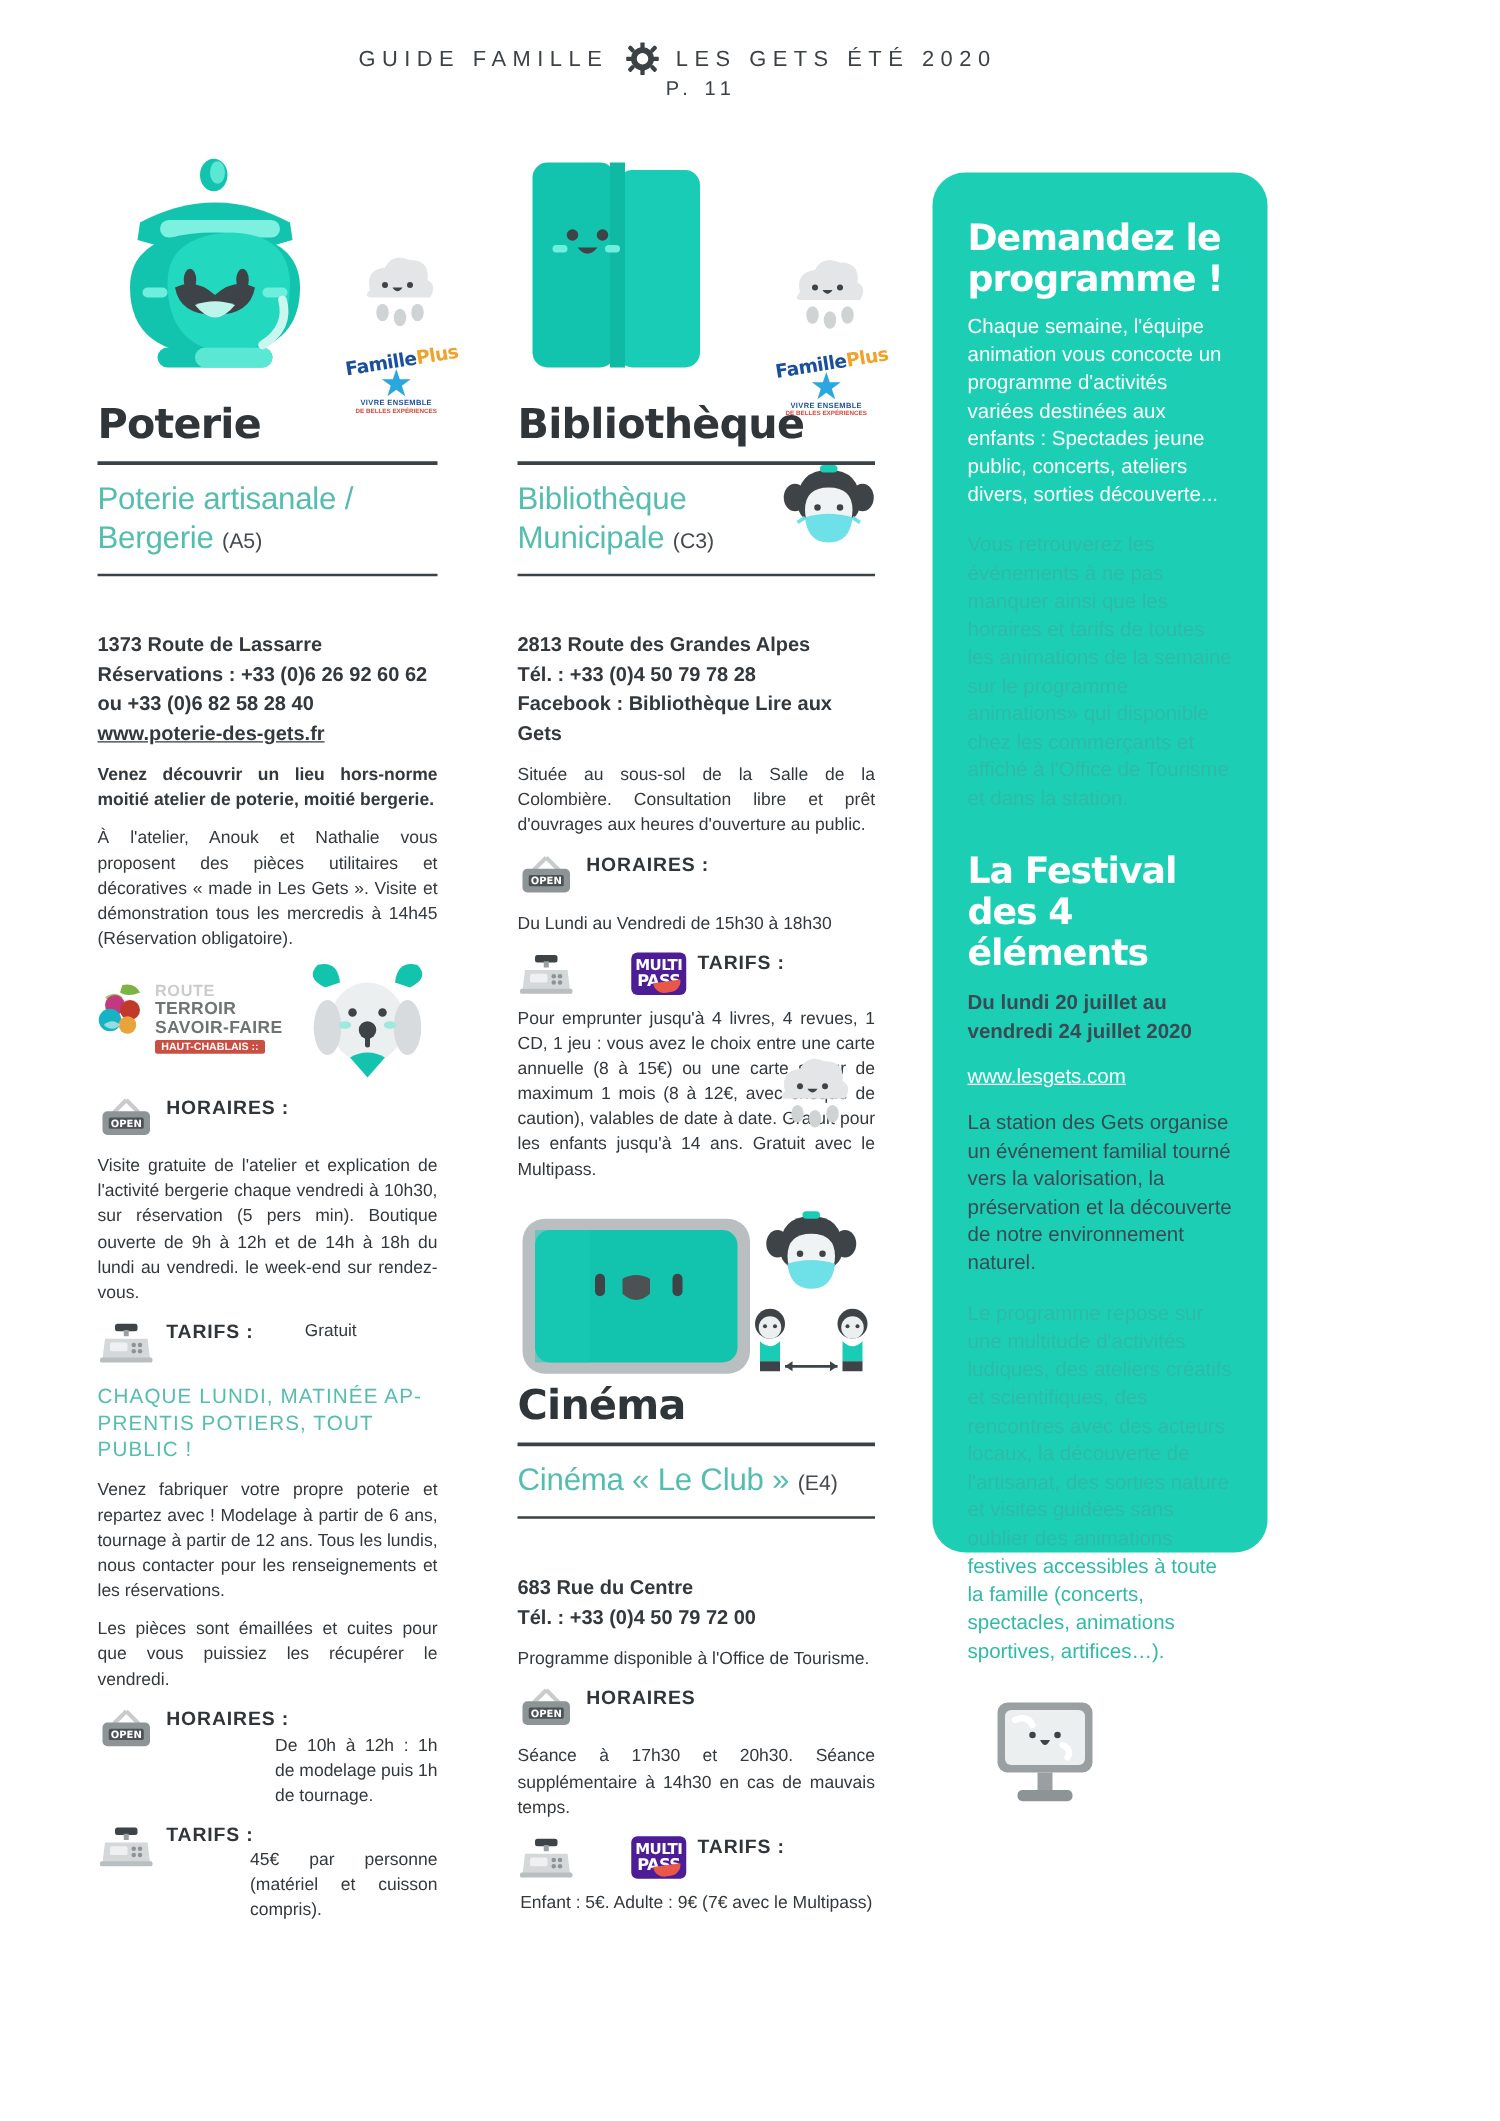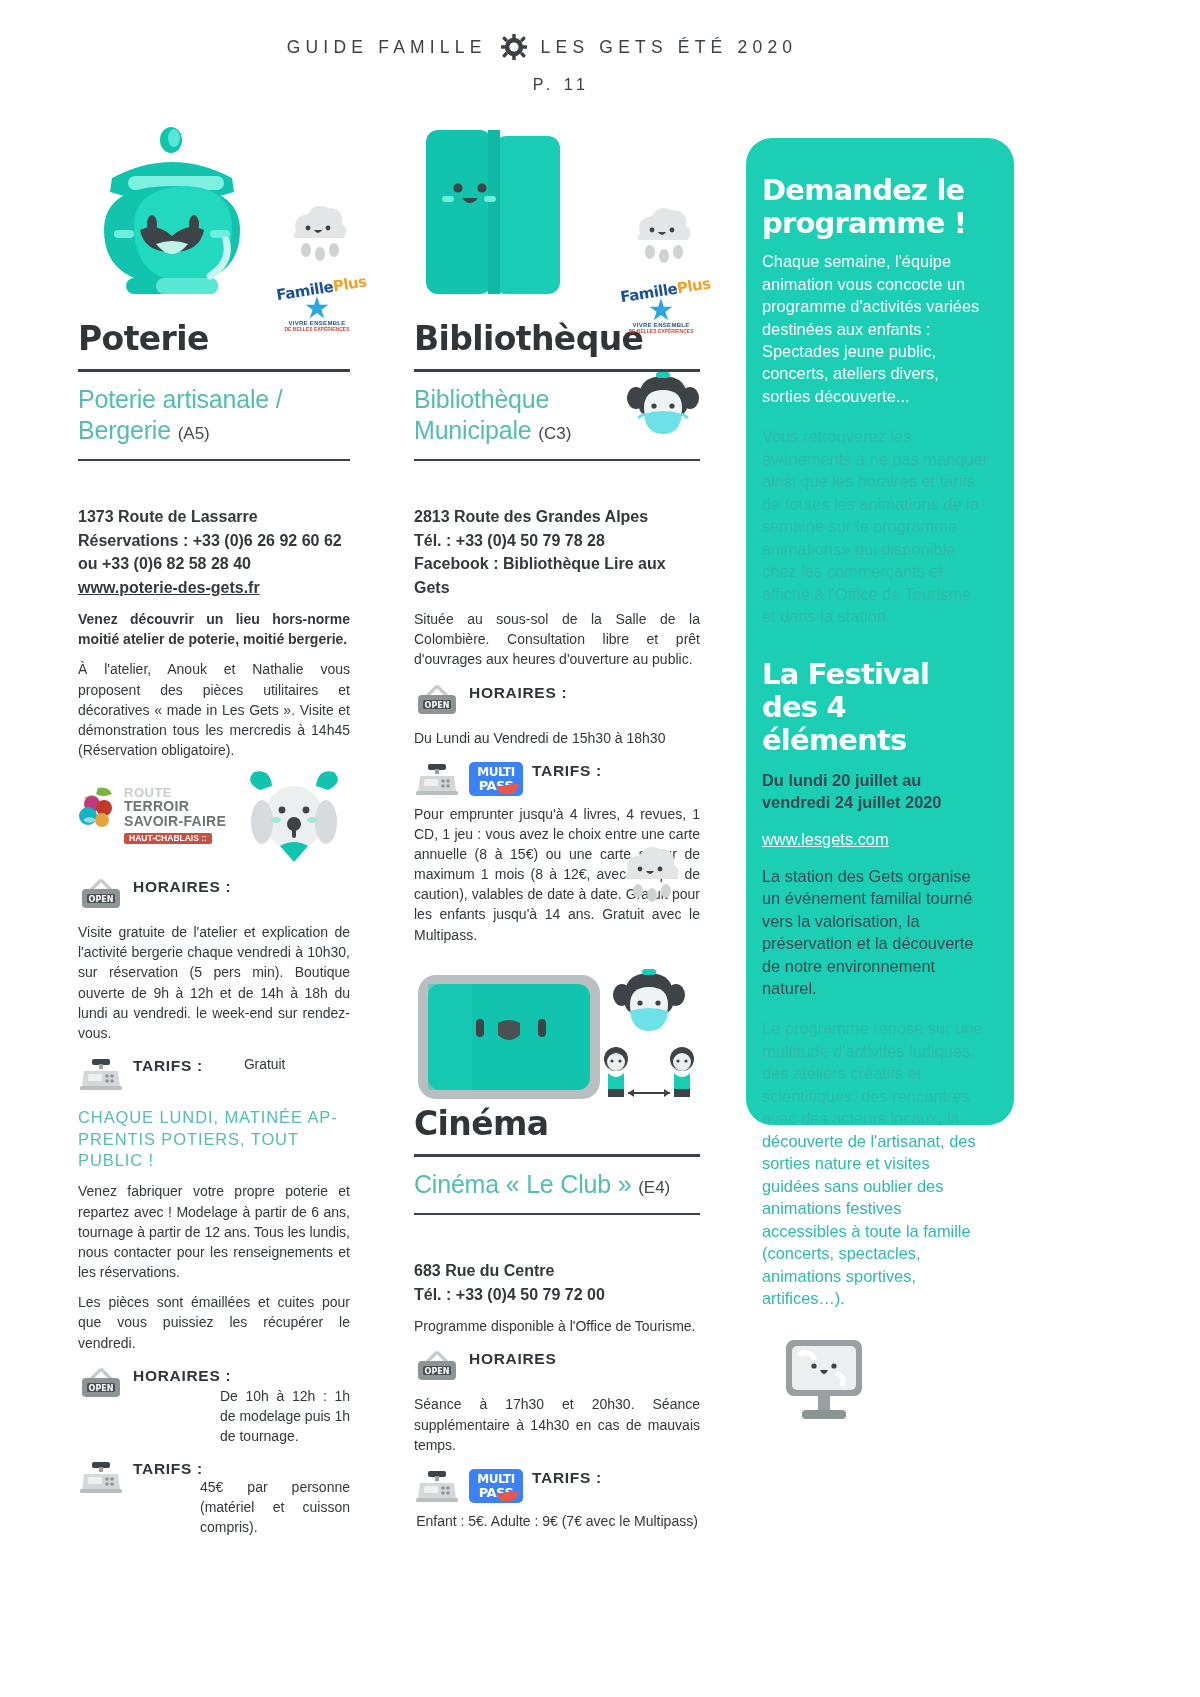--- a/index.html
+++ b/index.html
@@ -16,21 +16,21 @@
   .doc-header {
     position: absolute; top: 34px; left: 0; width: 1084px;
     text-align: center;
   }
   .doc-header .line1 {
     font-size: 17.5px; letter-spacing: 5.2px; font-weight: 400;
     color: #3b4145; display: flex; justify-content: center;
     align-items: center; gap: 14px;
   }
   .doc-header .line2 {
-    margin-top: 16px; font-size: 16px; letter-spacing: 4.5px;
+    margin-top: 3px; font-size: 16px; letter-spacing: 4.5px;
     color: #3b4145;
     padding-left: 38px;
   }
   .gear-icon { display: inline-block; width: 26px; height: 26px; }
 
   
   .col-left  { position: absolute; left: 78px;  top: 120px; width: 272px; }
   .col-mid   { position: absolute; left: 414px; top: 120px; width: 286px; }
 
   
@@ -73,42 +73,42 @@
 
   .subhead {
     color: #54bdaf; font-size: 16.5px; letter-spacing: 0.9px;
     line-height: 1.3; margin-top: 16px; font-weight: 400;
   }
 
   
   .open-sign { position: relative; width: 46px; height: 36px; flex: 0 0 auto; }
   .cashier   { position: relative; width: 46px; height: 34px; flex: 0 0 auto; }
   .multipass {
-    width: 54px; height: 34px; border-radius: 5px; background: #3b82f6;
-    position: relative; flex: 0 0 auto; overflow: hidden;
+    width: 44px; height: 34px; border-radius: 5px; background: #4c1d95;
+    position: relative; flex: 0 0 auto; overflow: hidden; margin-left: 36px;
   }
   .multipass .mp-t {
     position: absolute; left: 0; right: 0; text-align: center;
     font-family: "DejaVu Sans", sans-serif;
     font-weight: 700; color: #ffffff; line-height: 1;
     font-size: 12px; letter-spacing: -0.5px;
   }
   .multipass .mp-t.a { top: 4px; }
   .multipass .mp-t.b { top: 17px; font-size: 13px; }
   .multipass .mp-swoosh {
     position: absolute; right: 4px; bottom: 2px; width: 22px; height: 9px;
     background: #e8584a; border-radius: 0 0 12px 12px; transform: rotate(-8deg);
   }
 
   
   .panel {
     position: absolute; left: 746px; top: 138px;
-    width: 268px; height: 987px;
+    width: 268px; height: 1104px;
     background: #1ccfb4; border-radius: 26px;
-    padding: 36px 26px 30px 16px;
+    padding: 36px 26px 30px 28px;
   }
   .panel h2 {
     font-family: "DejaVu Sans", sans-serif;
     color: #ffffff; font-weight: 700; font-size: 29px;
     line-height: 1.14; letter-spacing: -0.8px;
   }
   .panel h2.second { margin-top: 30px; }
   .panel p.white {
     color: #ffffff; font-size: 16.4px; line-height: 1.37; margin-top: 10px;
   }

